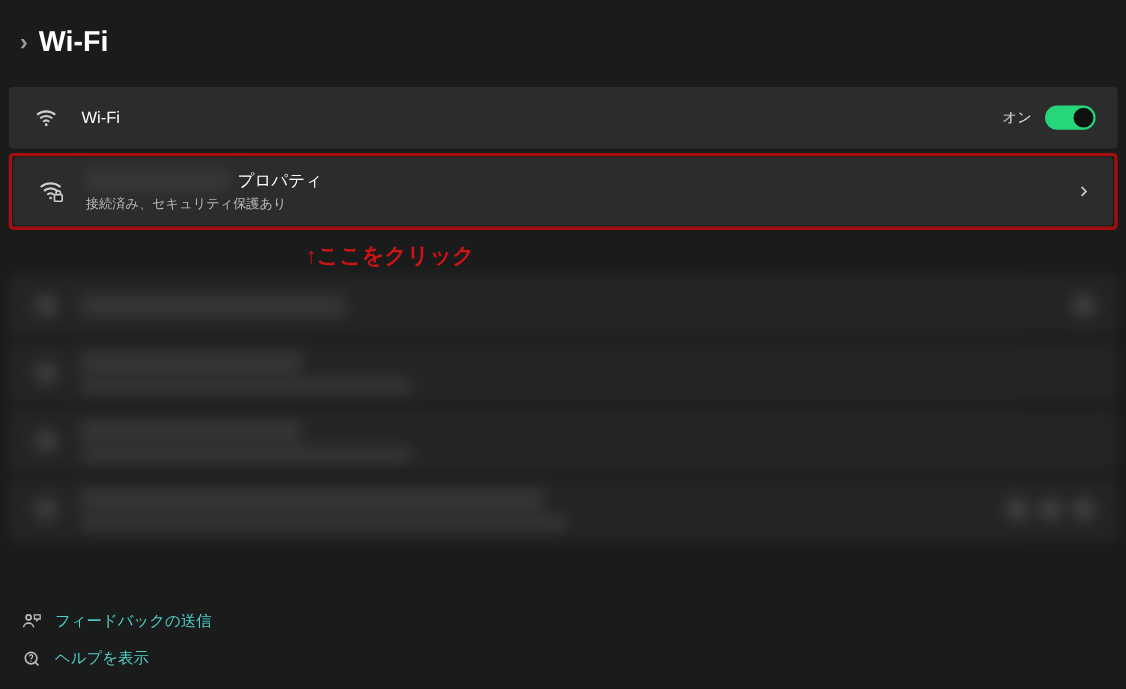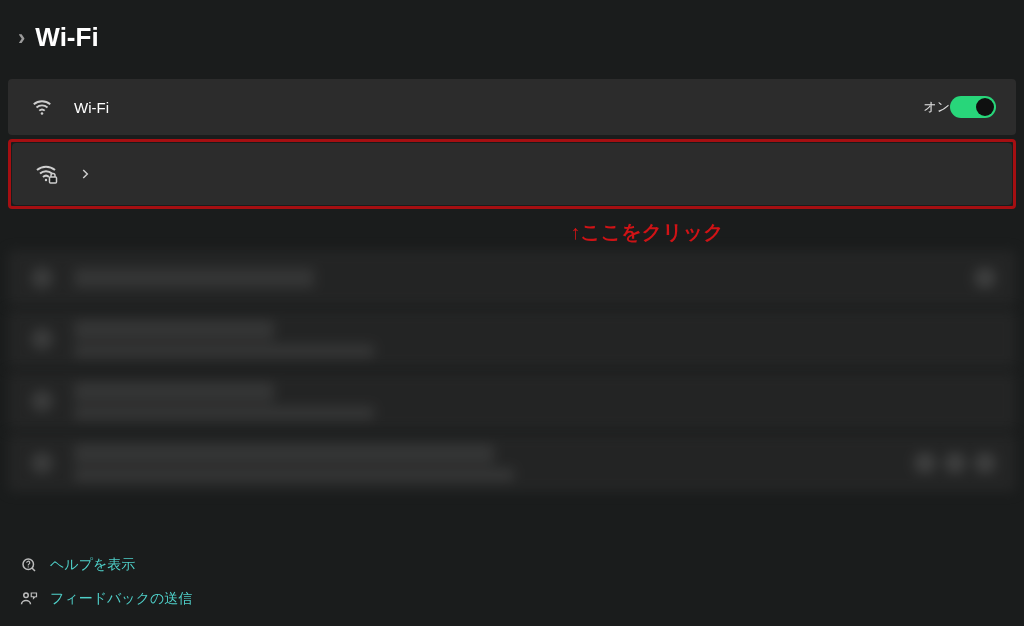--- a/index.html
+++ b/index.html
@@ -7,37 +7,37 @@
   .page { padding: 22px 8px 0 8px; }
   .breadcrumb { display: flex; align-items: center; gap: 10px; font-size: 26px; font-weight: 600; padding-left: 10px; }
   .breadcrumb .sep { color: #9b9b9b; font-size: 22px; }
   .panel { margin-top: 26px; display: flex; flex-direction: column; gap: 4px; }
   .row { background: #2c2c2c; border-radius: 4px; min-height: 56px; display: flex; align-items: center; padding: 10px 20px; gap: 18px; }
   .row.small { min-height: 62px; }
   .icon-slot { width: 28px; display: flex; justify-content: center; align-items: center; opacity: .9; }
   .title-line { font-size: 15px; display: flex; align-items: center; gap: 8px; }
   .sub-line { font-size: 12px; color: #bdbdbd; margin-top: 3px; }
   .grow { flex: 1; }
-  .right { display: flex; align-items: center; }
+  .right { display: flex; align-items: center; gap: 12px; }
   .status-label { font-size: 13px; color: #e0e0e0; }
   .toggle { width: 46px; height: 22px; border-radius: 11px; background: #28d67a; position: relative; }
   .toggle .knob { position: absolute; right: 2px; top: 2px; width: 18px; height: 18px; border-radius: 50%; background: #0f1010; }
   .highlight-wrap { border: 3px solid #a50f12; border-radius: 4px; padding: 1px; }
   .chevron { color: #cfcfcf; }
   .redacted { display: inline-block; height: 16px; background: #3a3a3a; border-radius: 2px; filter: blur(7px); }
   .redacted.w1 { width: 130px; }
   .blur-row { filter: blur(6px); opacity: .55; }
   .blur-block { height: 20px; background: #4a4a4a; border-radius: 3px; }
   .blur-block.w2 { width: 240px; }
   .blur-block.w3 { width: 200px; }
   .blur-block.w4 { width: 420px; }
   .blur-block.sm { height: 14px; margin-top: 4px; width: 300px; }
   .blur-icon { width: 22px; height: 22px; border-radius: 50%; background: #5a5a5a; }
   .blur-dots { width: 22px; height: 22px; border-radius: 50%; background: #5a5a5a; }
-  .annotation { color: #d01316; font-weight: 700; font-size: 20px; text-align: center; padding-left: 270px; margin-top: 6px; }
+  .annotation { color: #d01316; font-weight: 700; font-size: 20px; text-align: left; padding-left: 270px; margin-top: 6px; }
   .footer-links { position: absolute; left: 20px; bottom: 18px; display: flex; flex-direction: column; gap: 16px; }
   .footer-link { display: flex; align-items: center; gap: 12px; color: #4fd0c9; font-size: 14px; }
   .footer-link .fi { color: #bcbcbc; width: 18px; display: inline-flex; justify-content: center; }
   svg { display: block; }
 </style>
 </head>
 <body>
 
 <div class="page">
   <div class="breadcrumb">
@@ -71,20 +71,27 @@
       <div class="row small">
         <div class="icon-slot">
           <svg width="24" height="24" viewBox="0 0 24 24" fill="none" stroke="#e0e0e0" stroke-width="2">
             <path d="M3 8a14 14 0 0 1 18 0"></path>
             <path d="M6 11.5a9 9 0 0 1 12 0"></path>
             <path d="M9 15a4.5 4.5 0 0 1 6 0"></path>
             <circle cx="12" cy="18" r="1.2" fill="#e0e0e0" stroke="none"></circle>
             <rect x="15.5" y="15" width="7" height="6" rx="1" fill="#1a1c1c" stroke="#e0e0e0" stroke-width="1.5"></rect>
             <path d="M17 15v-1.5a2 2 0 0 1 4 0V15" stroke-width="1.5"></path>
           </svg>
+        </div>
+        <div class="grow">
+          <div class="title-line">
+            <span class="redacted w1"></span>
+            <span>プロパティ</span>
+          </div>
+          <div class="sub-line">接続済み、セキュリティ保護あり</div>
         </div>
         <div class="right">
           <span class="chevron">
             <svg width="14" height="14" viewBox="0 0 24 24" fill="none" stroke="#cfcfcf" stroke-width="2.5">
                 <path d="M9 5l7 7-7 7"></path>
               </svg>
           </span>
         </div>
       </div>
     </div>
@@ -135,32 +142,32 @@
           <div class="blur-dots"></div>
           <div class="blur-dots"></div>
         </div>
     </div>
   </div>
 
   <div class="footer-links">
     <div class="footer-link">
       <span class="fi">
         <svg width="18" height="18" viewBox="0 0 24 24" fill="none" stroke="#bcbcbc" stroke-width="2">
+          <circle cx="8" cy="7" r="3"></circle>
+            <path d="M2 19c0-3 3-5 6-5s6 2 6 5"></path>
+          <path d="M15 4h7v5h-2l-2 2v-2h-3z" stroke-width="1.6"></path>
+        </svg>
+      </span>
+      <span>フィードバックの送信</span>
+    </div>
+    <div class="footer-link">
+      <span class="fi">
+        <svg width="18" height="18" viewBox="0 0 24 24" fill="none" stroke="#bcbcbc" stroke-width="2">
           <circle cx="11" cy="11" r="7"></circle>
             <path d="M20 20l-4-4"></path>
           <path d="M9 9a2 2 0 1 1 3 1.7c-.7.4-1 .8-1 1.8" stroke-width="1.6"></path>
           <circle cx="11" cy="14.5" r=".8" fill="#bcbcbc" stroke="none"></circle>
         </svg>
       </span>
       <span>ヘルプを表示</span>
     </div>
-    <div class="footer-link">
-      <span class="fi">
-        <svg width="18" height="18" viewBox="0 0 24 24" fill="none" stroke="#bcbcbc" stroke-width="2">
-          <circle cx="8" cy="7" r="3"></circle>
-            <path d="M2 19c0-3 3-5 6-5s6 2 6 5"></path>
-          <path d="M15 4h7v5h-2l-2 2v-2h-3z" stroke-width="1.6"></path>
-        </svg>
-      </span>
-      <span>フィードバックの送信</span>
-    </div>
   </div>
 </div>
 
 </body></html>

